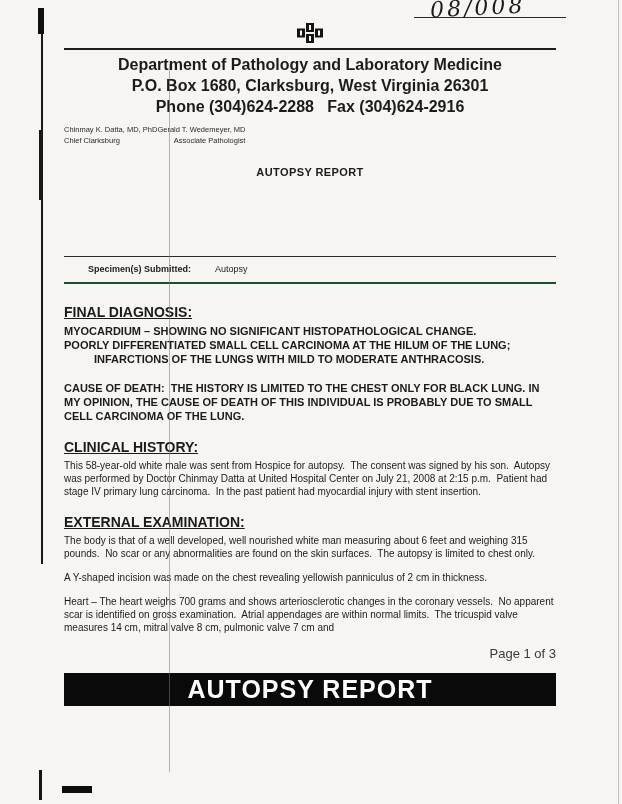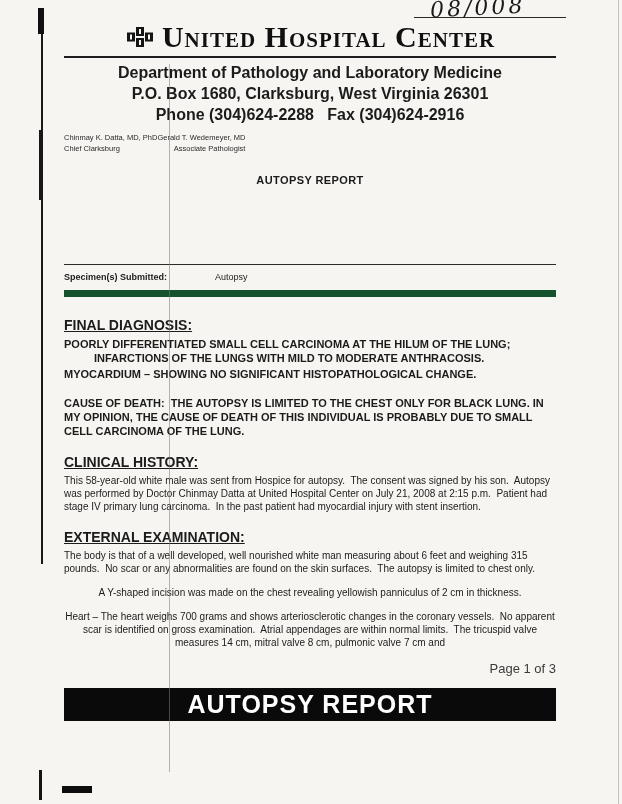--- a/index.html
+++ b/index.html
@@ -23,34 +23,34 @@
 
   .doctors { display:flex; justify-content:flex-start; margin-top:8px;
              font-size:7.5px; line-height:1.35; color:#2a2a2a; }
   .doctor-left { text-align:left; }
   .doctor-right { text-align:right; }
 
   .report-title { text-align:center; font-weight:bold; font-size:11px;
                   letter-spacing:.4px; margin-top:20px; }
 
   
-  .specimen { margin-top:78px; border-top:1px solid #2b2b2b; border-bottom:7px solid #14532d;
-              padding:7px 0 8px; display:flex; font-size:9px; }
+  .specimen { margin-top:78px; border-top:1px solid #2b2b2b; border-bottom:2px solid #14532d;
+              padding:7px 0 8px; display:flex; font-size:9px;text-align:center; }
   .specimen-label { font-weight:bold; width:151px; }
 
   
   .section { margin-top:20px; }
   .section-heading { font-weight:bold; font-size:14px; text-decoration:underline;
                      margin:0 0 4px; }
   .bold-para { font-weight:bold; font-size:11px; line-height:1.3; white-space:pre-wrap; }
   .hanging { padding-left:30px; text-indent:-30px; }
   .mt2 { margin-top:2px; }
   .cause-para { margin-top:14px; }
   .body-para { font-size:10px; line-height:1.3; white-space:pre-wrap; }
-  .body-para + .body-para { margin-top:11px;text-align:center; }
+  .body-para + .body-para { margin-top:11px; }
   .tight { margin-top:16px; }
 
   .page-indicator { text-align:right; font-size:13px; color:#3a3a3a; margin-top:12px; }
 
   .banner { margin-top:12px; background:#0a0a0a; height:33px;
             display:flex; align-items:center; justify-content:center; }
   .banner-text { color:#ffffff; font-weight:bold; font-size:25px; letter-spacing:1px; }
 
   
   .hand-note { position:absolute; top:-5px; left:430px;
@@ -90,21 +90,20 @@
         <svg width="30" height="22" viewBox="0 0 30 22">
           <rect x="2" y="6.5" width="8" height="9" fill="#141414"></rect>
           <rect x="11" y="1" width="8" height="9" fill="#141414"></rect>
           <rect x="11" y="12" width="8" height="9" fill="#141414"></rect>
           <rect x="20" y="6.5" width="8" height="9" fill="#141414"></rect>
           <rect x="5" y="8.5" width="2" height="5" fill="#f6f5f1"></rect>
           <rect x="14" y="3" width="2" height="5" fill="#f6f5f1"></rect>
           <rect x="14" y="14" width="2" height="5" fill="#f6f5f1"></rect>
           <rect x="23" y="8.5" width="2" height="5" fill="#f6f5f1"></rect>
         </svg>
-        <span class="hospital-name">United Hospital Center</span>
       </div>
       <hr class="header-rule">
       <div class="dept-line">Department of Pathology and Laboratory Medicine</div>
       <div class="dept-line">P.O. Box 1680, Clarksburg, West Virginia 26301</div>
       <div class="dept-line">Phone (304)624-2288   Fax (304)624-2916</div>
 
       <div class="doctors">
         <div class="doctor-left">
           <div>Chinmay K. Datta, MD, PhD</div>
           <div>Chief Clarksburg</div>
@@ -118,23 +117,23 @@
       <div class="report-title">AUTOPSY REPORT</div>
     </div>
 
     <div class="specimen">
       <span class="specimen-label">Specimen(s) Submitted:</span>
       <span class="specimen-value">Autopsy</span>
     </div>
 
     <div class="section">
       <div class="section-heading">FINAL DIAGNOSIS:</div>
+      <div class="bold-para mt2">MYOCARDIUM – SHOWING NO SIGNIFICANT HISTOPATHOLOGICAL CHANGE.</div>
       <div class="bold-para hanging">POORLY DIFFERENTIATED SMALL CELL CARCINOMA AT THE HILUM OF THE LUNG; INFARCTIONS OF THE LUNGS WITH MILD TO MODERATE ANTHRACOSIS.</div>
-      <div class="bold-para mt2">MYOCARDIUM – SHOWING NO SIGNIFICANT HISTOPATHOLOGICAL CHANGE.</div>
-      <div class="bold-para cause-para">CAUSE OF DEATH:  THE AUTOPSY IS LIMITED TO THE CHEST ONLY FOR BLACK LUNG. IN MY OPINION, THE CAUSE OF DEATH OF THIS INDIVIDUAL IS PROBABLY DUE TO SMALL CELL CARCINOMA OF THE LUNG.</div>
+      <div class="bold-para cause-para">CAUSE OF DEATH:  THE HISTORY IS LIMITED TO THE CHEST ONLY FOR BLACK LUNG. IN MY OPINION, THE CAUSE OF DEATH OF THIS INDIVIDUAL IS PROBABLY DUE TO SMALL CELL CARCINOMA OF THE LUNG.</div>
     </div>
 
     <div class="section tight">
       <div class="section-heading">CLINICAL HISTORY:</div>
       <div class="body-para">This 58-year-old white male was sent from Hospice for autopsy.  The consent was signed by his son.  Autopsy was performed by Doctor Chinmay Datta at United Hospital Center on July 21, 2008 at 2:15 p.m.  Patient had stage IV primary lung carcinoma.  In the past patient had myocardial injury with stent insertion.</div>
     </div>
 
     <div class="section tight">
       <div class="section-heading">EXTERNAL EXAMINATION:</div>
       <div class="body-para">The body is that of a well developed, well nourished white man measuring about 6 feet and weighing 315 pounds.  No scar or any abnormalities are found on the skin surfaces.  The autopsy is limited to chest only.</div>

